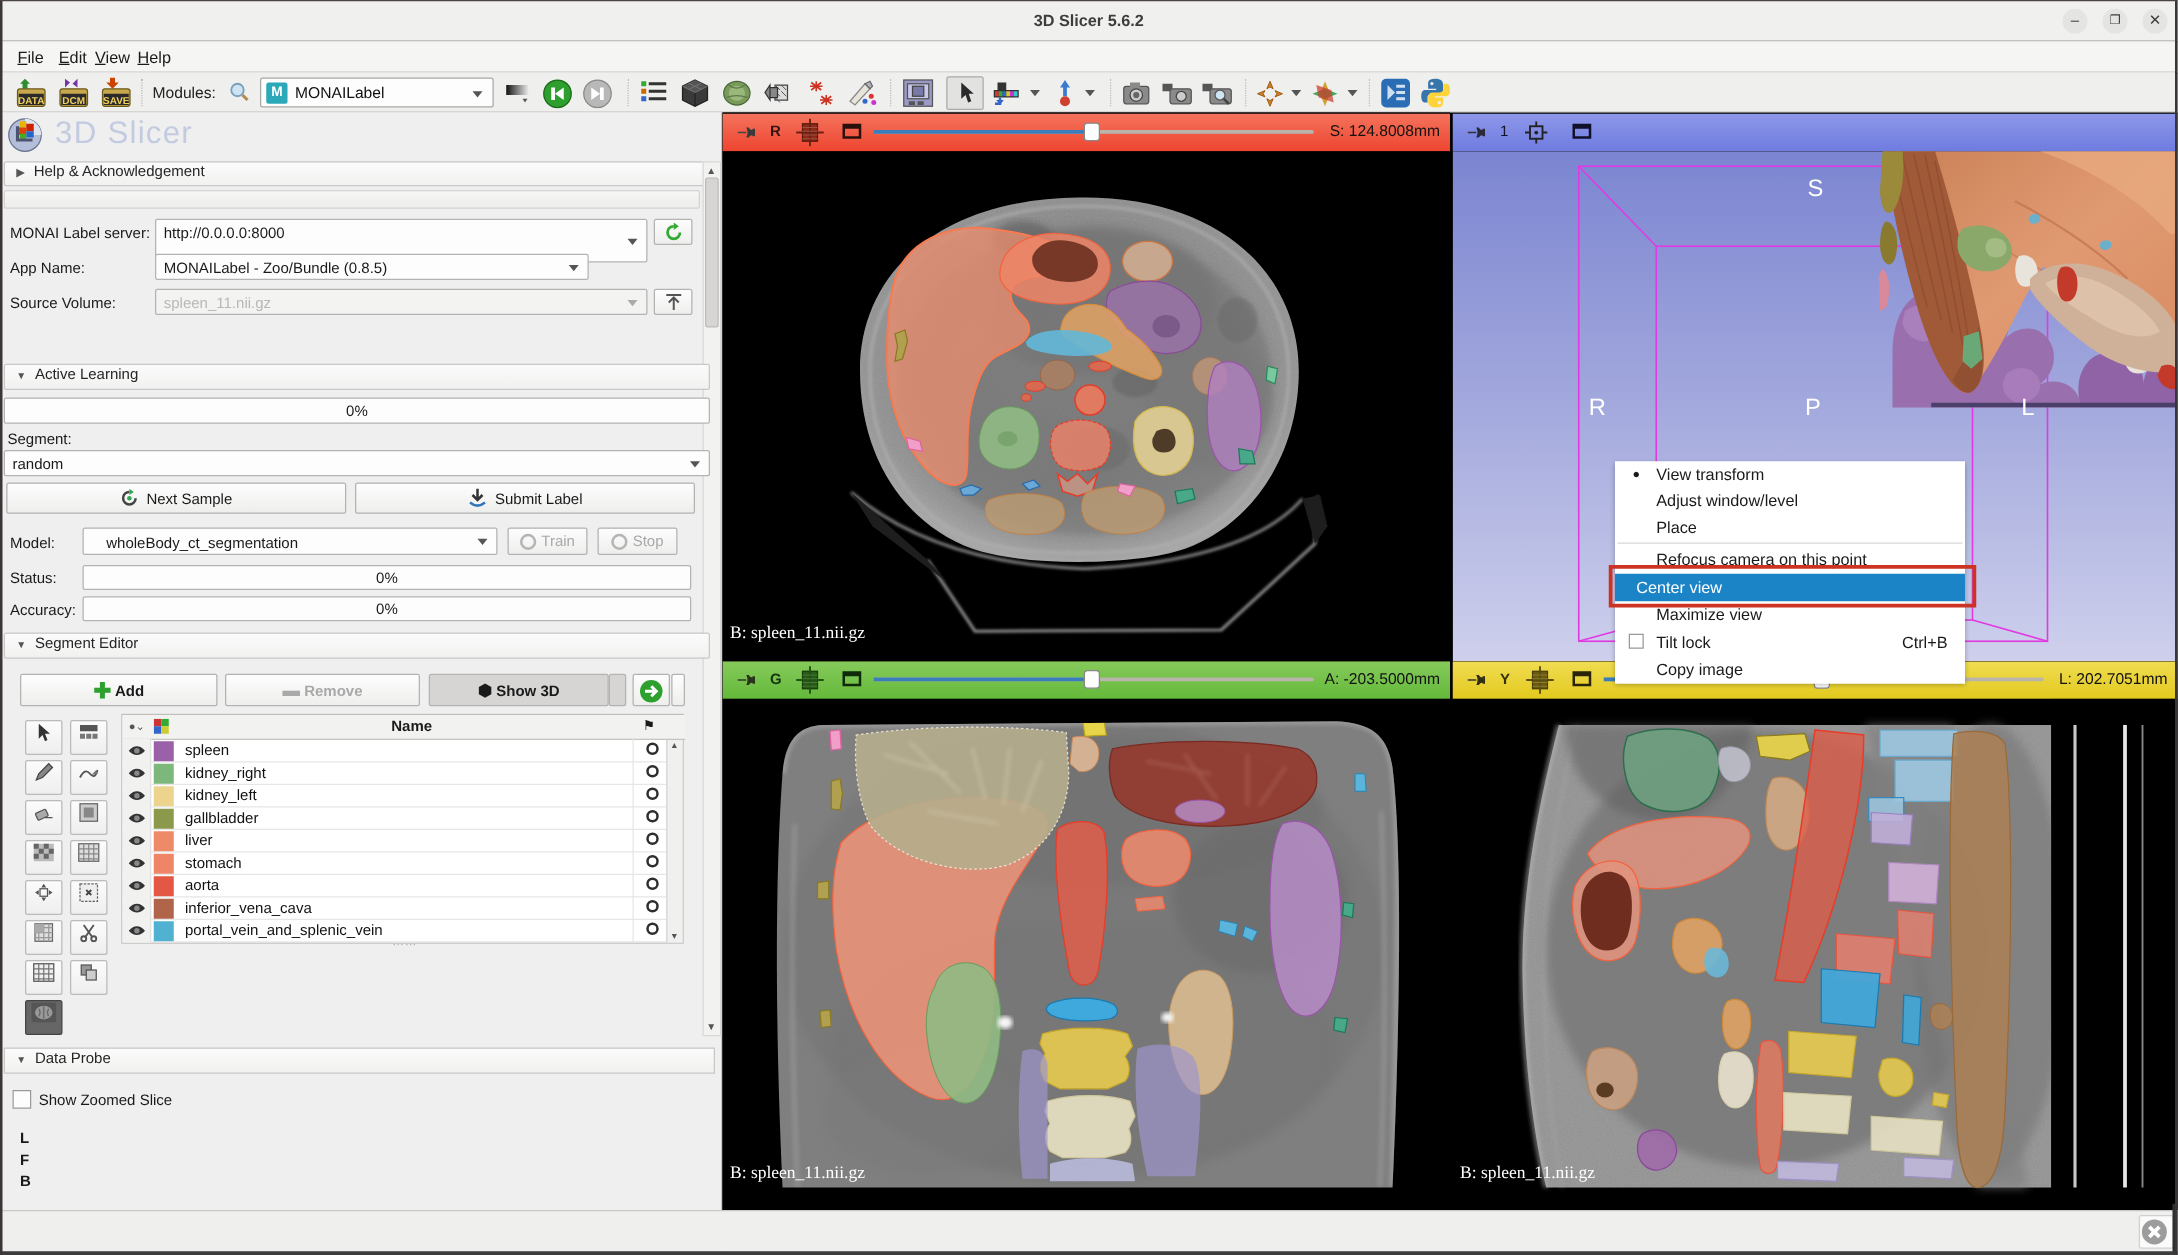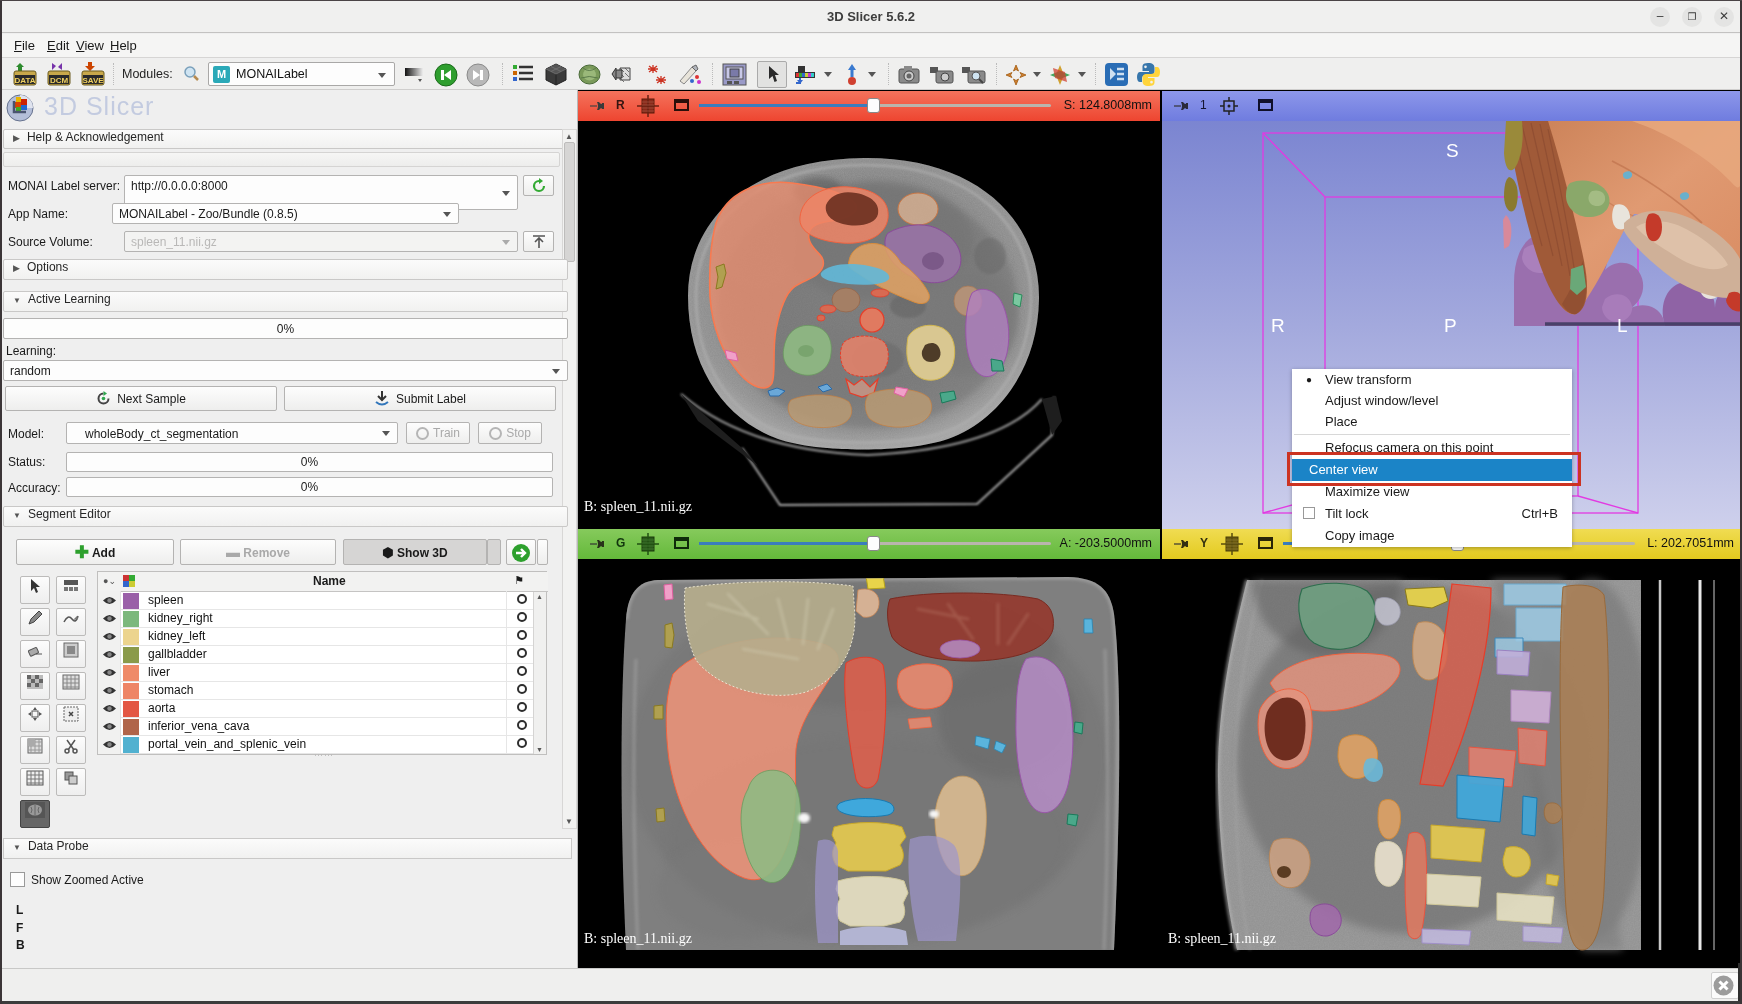--- a/index.html
+++ b/index.html
@@ -262,43 +262,42 @@
       <span class="carr"></span>
     </div>
   <div class="btn abs" style="left:523px;top:85px;width:31px;height:21px;">
     <svg width="16" height="16" viewBox="0 0 16 16" style="margin-top:2px;">
         <path d="M13 8 A5 5 0 1 1 8 3" stroke="#33aa33" stroke-width="2.2" fill="none"></path>
         <path d="M8 0 L12 3 L8 6 Z" fill="#33aa33"></path>
       </svg>
   </div>
 
   <div class="fieldlabel abs" style="left:8px;top:117px;">App Name:</div>
-  <div class="combo abs" style="left:112px;top:113px;width:347px;height:21px;">
+  <div class="combo abs" style="left:124px;top:113px;width:347px;height:21px;">
       <span style="position:absolute;left:6px;top:3px;">MONAILabel - Zoo/Bundle (0.8.5)</span>
       <span class="carr"></span>
     </div>
 
   <div class="fieldlabel abs" style="left:8px;top:145px;">Source Volume:</div>
   <div class="combo abs" style="left:124px;top:141px;width:394px;height:21px;background:#f3f3f2;">
       <span style="position:absolute;left:6px;top:3px;color:#b9b8b7;">spleen_11.nii.gz</span>
       <span class="carr" style="border-top-color:#aaa;"></span>
     </div>
   <div class="btn abs" style="left:523px;top:141px;width:31px;height:21px;">
     <svg width="16" height="16" viewBox="0 0 16 16" style="margin-top:2px;">
         <path d="M2 2 L14 2 M8 14 L8 5 M4 8 L8 4 L12 8" stroke="#555" stroke-width="1.6" fill="none"></path>
       </svg>
   </div>
 
-  <div class="collbar abs" style="left:3px;top:169px;width:565px;height:21px;"><span class="arr">▶</span>Options</div>
 
   <div class="collbar abs" style="left:3px;top:201px;width:565px;height:21px;"><span class="arr" style="font-size:8px;">▼</span>Active Learning</div>
 
   <div class="pbar abs" style="left:3px;top:228px;width:565px;height:21px;line-height:20px;">0%</div>
 
-  <div class="fieldlabel abs" style="left:6px;top:254px;">Learning:</div>
+  <div class="fieldlabel abs" style="left:6px;top:254px;">Segment:</div>
   <div class="combo abs" style="left:3px;top:270px;width:565px;height:21px;">
       <span style="position:absolute;left:6px;top:3px;">random</span>
       <span class="carr"></span>
     </div>
 
   <div class="btn abs" style="left:5px;top:296px;width:272px;height:25px;line-height:24px;">
     <svg width="15" height="15" viewBox="0 0 15 15" style="vertical-align:-3px;margin-right:6px;">
         <path d="M12.5 7.5 A5 5 0 1 1 7.5 2.5" fill="none" stroke="#444" stroke-width="2"></path>
         <path d="M7.5 0 L11 2.5 L7.5 5 Z" fill="#2fa84f"></path>
         <circle cx="7.5" cy="7.5" r="1.8" fill="#2fa84f"></circle>
@@ -501,21 +500,21 @@
 <div class="abs" style="right:0;top:20px;width:13px;height:162px;background:#f0f0ef;border-left:1px solid #d5d4d3;">
         <div style="position:absolute;top:1px;left:2px;font-size:7px;color:#555;">▲</div>
         <div style="position:absolute;bottom:1px;left:2px;font-size:7px;color:#555;">▼</div>
       </div>
 </div>
 
   <div class="abs" style="left:314px;top:664px;width:22px;height:4px;color:#b0b0b0;font-size:9px;letter-spacing:1px;line-height:3px;">⋯⋯</div>
 
   <div class="collbar abs" style="left:3px;top:748px;width:569px;height:21px;border-radius:0;"><span class="arr" style="font-size:8px;">▼</span>Data Probe</div>
   <div class="abs" style="left:10px;top:782px;width:15px;height:15px;background:#fdfdfd;border:1px solid #999;"></div>
-  <div class="fieldlabel abs" style="left:31px;top:783px;">Show Zoomed Active</div>
+  <div class="fieldlabel abs" style="left:31px;top:783px;">Show Zoomed Slice</div>
   <div class="fieldlabel abs" style="left:16px;top:813px;font-weight:bold;">L</div>
   <div class="fieldlabel abs" style="left:16px;top:831px;font-weight:bold;">F</div>
   <div class="fieldlabel abs" style="left:16px;top:848px;font-weight:bold;">B</div>
 </div>
 
 <div id="viewports" class="abs" style="left:578px;top:90px;width:1164px;height:878px;background:#000;">
 
   <div class="abs" style="left:0;top:0;width:582px;height:439px;background:#000;overflow:hidden;">
     <div class="vpbar" style="left:0;top:1px;width:582px;background:linear-gradient(#f4735c,#ee4530);">
       <svg class="pin" width="18" height="12" viewBox="0 0 18 12">

